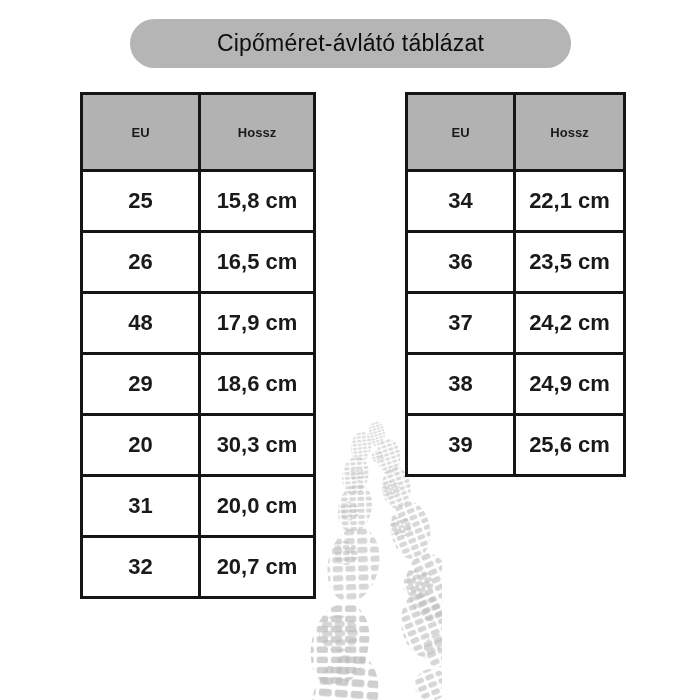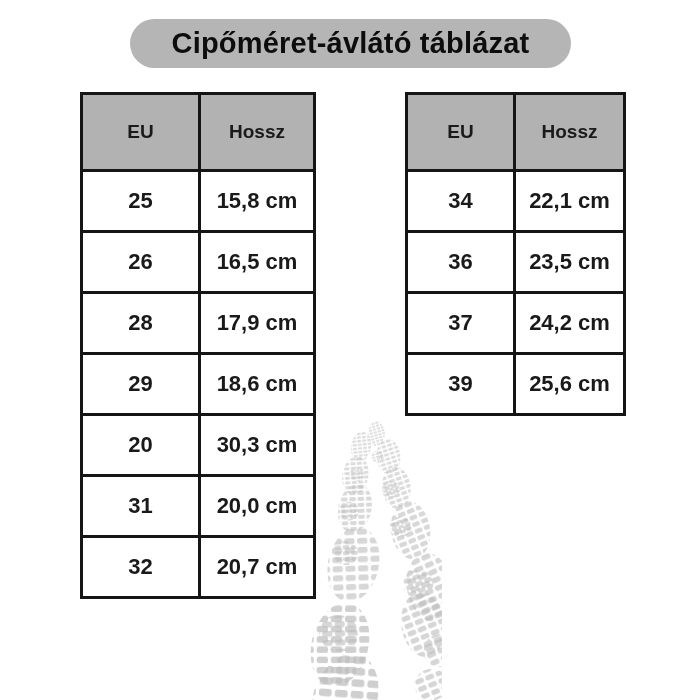--- a/index.html
+++ b/index.html
@@ -21,22 +21,22 @@
   .title-pill{
     position:absolute;
     left:130px; top:19px;
     width:441px; height:49px;
     background:var(--title-bg);
     border-radius:26px;
     display:flex; align-items:center; justify-content:center;
     z-index:3;
   }
   .title-pill span{
-    font-size:29px;
-    font-weight:bold;
+    font-size:23px;
+    font-weight:normal;
     color:#0d0d0d;
     letter-spacing:0.2px;
     white-space:nowrap;
   }
   table.size-table{
     position:absolute;
     border-collapse:collapse;
     table-layout:fixed;
     z-index:2;
     background:transparent;
@@ -49,21 +49,21 @@
     border:3px solid var(--border);
     text-align:center;
     vertical-align:middle;
     font-weight:bold;
     color:var(--text);
     padding:0;
   }
   .size-table th{
     height:74px;
     background:var(--header-bg);
-    font-size:19px;
+    font-size:13px;
   }
   .size-table td{
     height:58px;
     font-size:22px;
     background:transparent;
   }
   .footprints{
     position:absolute;
     left:278px; top:398px;
     width:164px; height:302px;
@@ -117,21 +117,21 @@
     <tbody>
       <tr>
         <td>25</td>
         <td>15,8 cm</td>
       </tr>
       <tr>
         <td>26</td>
         <td>16,5 cm</td>
       </tr>
       <tr>
-        <td>28</td>
+        <td>48</td>
         <td>17,9 cm</td>
       </tr>
       <tr>
         <td>29</td>
         <td>18,6 cm</td>
       </tr>
       <tr>
         <td>20</td>
         <td>30,3 cm</td>
       </tr>
@@ -164,19 +164,23 @@
       </tr>
       <tr>
         <td>36</td>
         <td>23,5 cm</td>
       </tr>
       <tr>
         <td>37</td>
         <td>24,2 cm</td>
       </tr>
       <tr>
+        <td>38</td>
+        <td>24,9 cm</td>
+      </tr>
+      <tr>
         <td>39</td>
         <td>25,6 cm</td>
       </tr>
     </tbody>
   </table>
 
 </div>
 
 </body></html>

